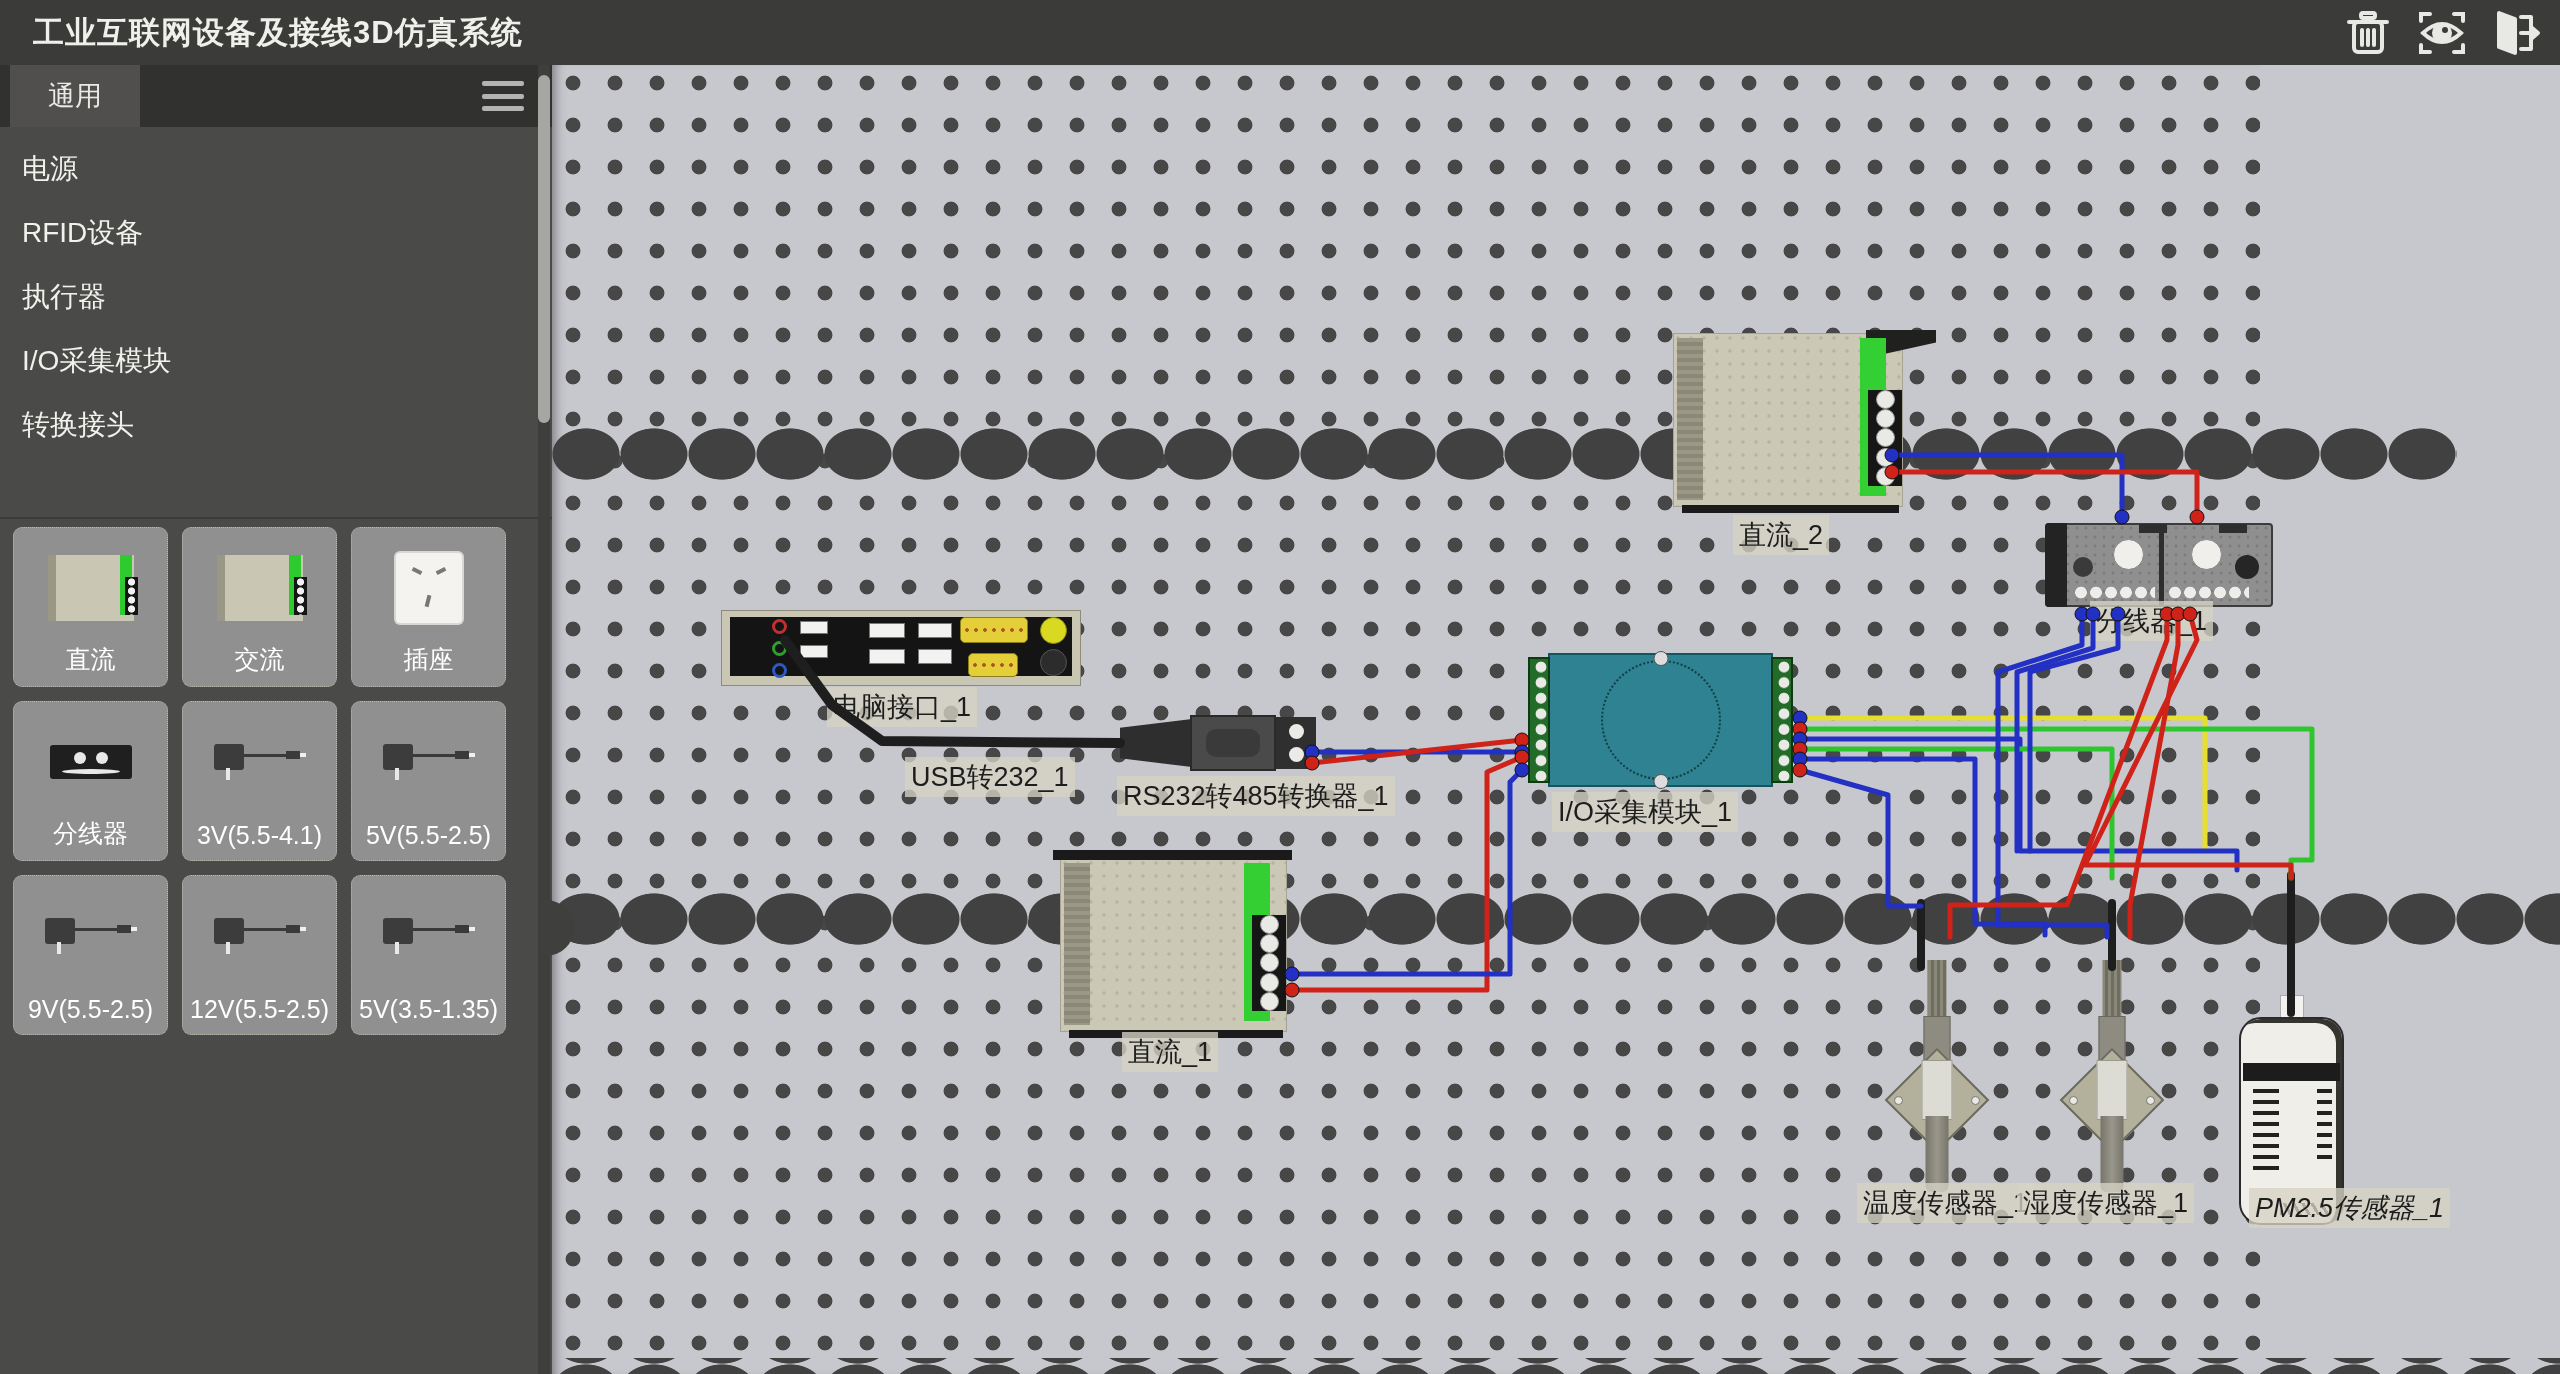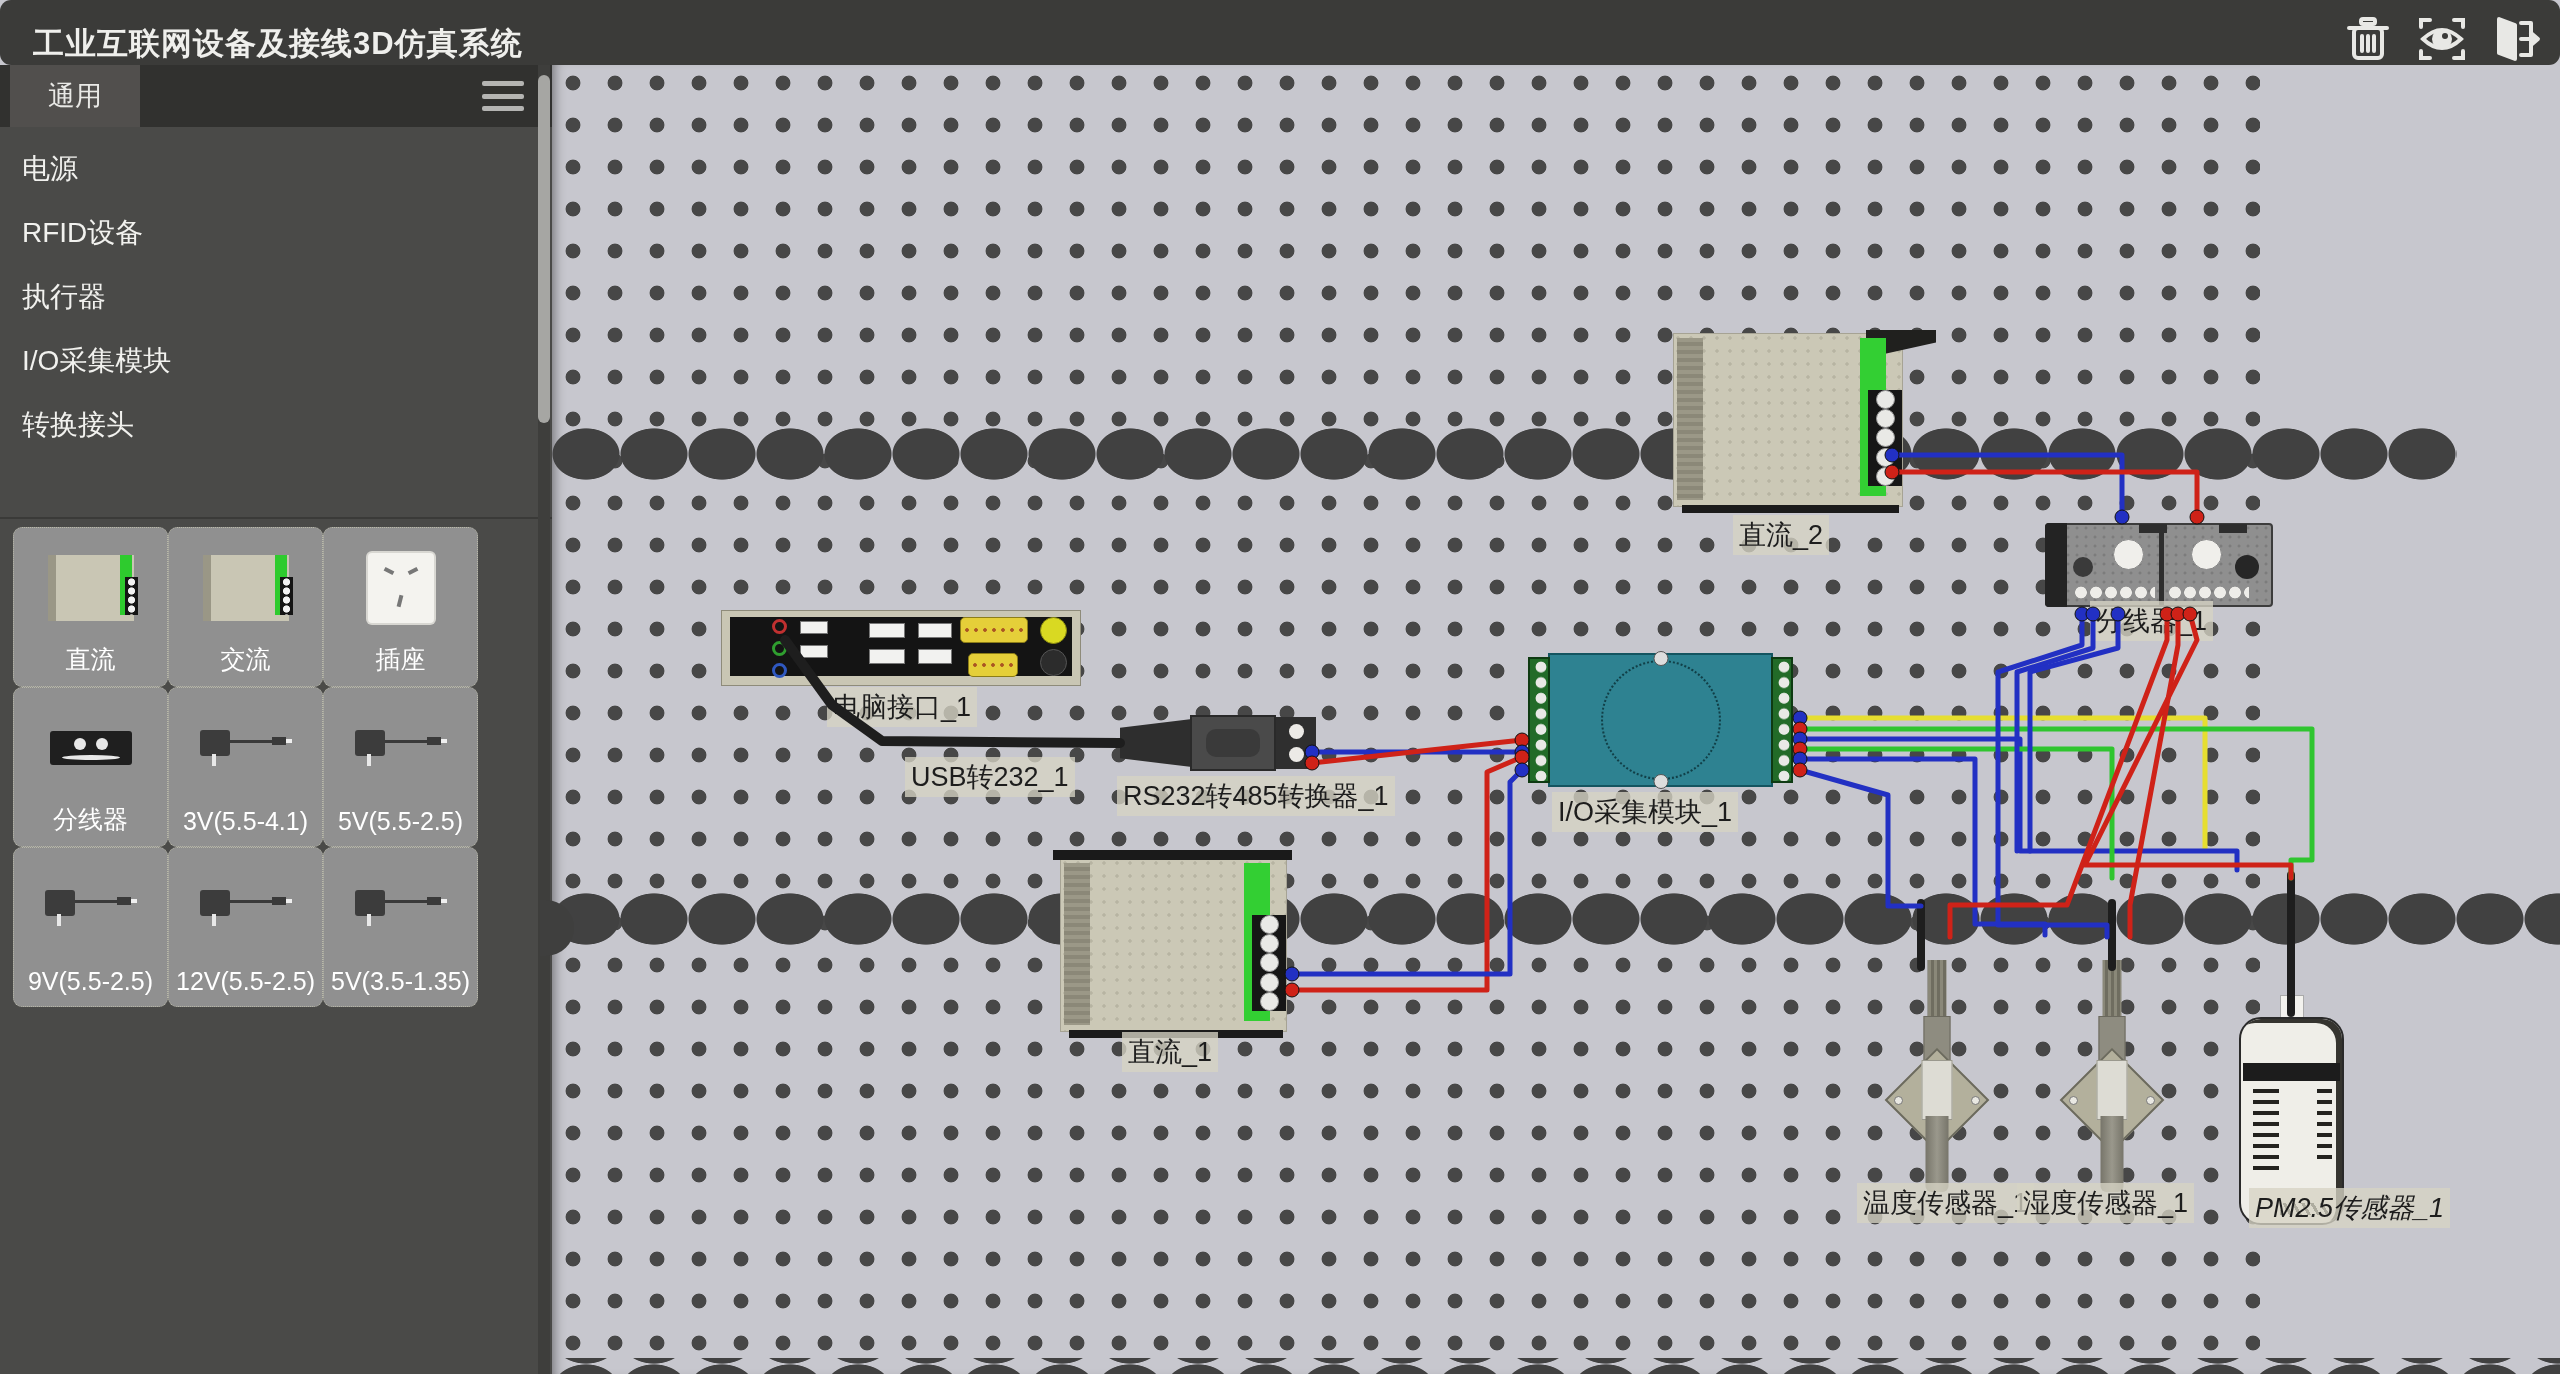--- a/index.html
+++ b/index.html
@@ -1,35 +1,35 @@
 <!DOCTYPE html>
 <html><head>
 <meta charset="utf-8">
 <style>
   html,body{margin:0;padding:0;background:#2b2b2a;}
   *{box-sizing:border-box;font-family:"Liberation Sans","DejaVu Sans",sans-serif;}
   #stage{position:relative;width:2560px;height:1374px;overflow:hidden;background:#c7c7ce;}
 
   
-  #titlebar{position:absolute;left:0;top:0;width:2560px;height:65px;background:#3b3b39;display:flex;align-items:flex-end;border-radius:11px;}
+  #titlebar{position:absolute;left:0;top:0;width:2560px;height:65px;background:#3b3b39;display:flex;align-items:center;}
   #title{color:#efefec;font-size:31px;font-weight:bold;padding-left:33px;letter-spacing:1px;}
   #tb-icons{margin-left:auto;display:flex;gap:22px;padding-right:18px;}
   .tbico{width:52px;height:52px;display:flex;align-items:center;justify-content:center;cursor:pointer;}
   .tbico svg{display:block;}
 
   
   #sidebar{position:absolute;left:0;top:65px;width:552px;height:1309px;background:#4a4a48;}
   #tabstrip{position:absolute;left:0;top:0;width:552px;height:62px;background:#31312f;}
   #tab-common{position:absolute;left:10px;top:0;width:130px;height:62px;background:#514f4d;color:#e9e9e6;font-size:27px;display:flex;align-items:center;justify-content:center;}
   #hamburger{position:absolute;right:28px;top:16px;width:42px;height:30px;display:flex;flex-direction:column;justify-content:space-between;cursor:pointer;}
   #hamburger i{display:block;height:5px;background:#b4b4b2;border-radius:2px;}
   #menu{position:absolute;left:0;top:72px;width:530px;}
   .mitem{height:64px;line-height:64px;padding-left:22px;color:#f1f1ee;font-size:28px;cursor:pointer;}
   #menu-divider{position:absolute;left:0;top:452px;width:552px;height:2px;background:#3a3a38;}
-  #tiles{position:absolute;left:13px;top:462px;display:grid;grid-template-columns:repeat(3,155px);grid-auto-rows:160px;gap:0;}
+  #tiles{position:absolute;left:13px;top:462px;display:grid;grid-template-columns:repeat(3,155px);grid-auto-rows:160px;gap:14px;}
   .tile{background:#909090;border:1px dotted #b9b9a9;border-radius:9px;position:relative;cursor:pointer;}
   .tlabel{position:absolute;left:0;right:0;bottom:10px;text-align:center;color:#fff;font-size:25px;}
   .ticon{position:absolute;left:0;right:0;top:14px;height:92px;display:flex;align-items:center;justify-content:center;}
   
   .pb{position:relative;width:86px;height:66px;background:#c9c6b4;border-left:8px solid #9a9786;}
   .pb-g{position:absolute;right:2px;top:0;width:12px;height:60px;background:#2ecb2e;}
   .pb-t{position:absolute;right:-4px;top:22px;width:13px;height:38px;background:#151515;
         background-image:radial-gradient(circle at 50% 5px,#f2f2f2 3.2px,transparent 4px);background-size:13px 9px;}
   
   .sk{position:relative;width:66px;height:70px;background:#f4f3ef;border-radius:4px;box-shadow:0 0 0 2px #d8d7d2;}

